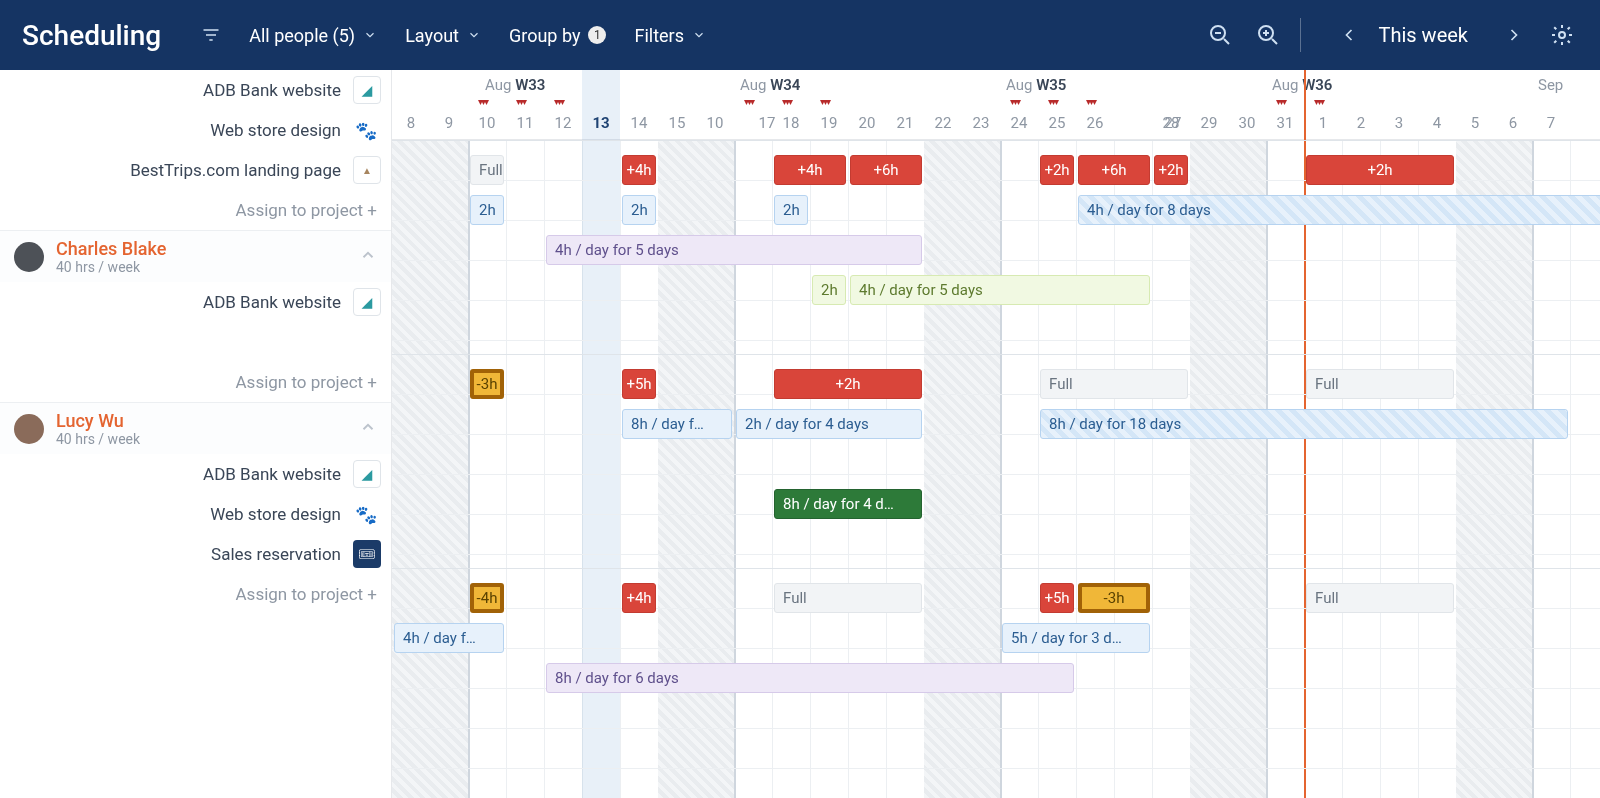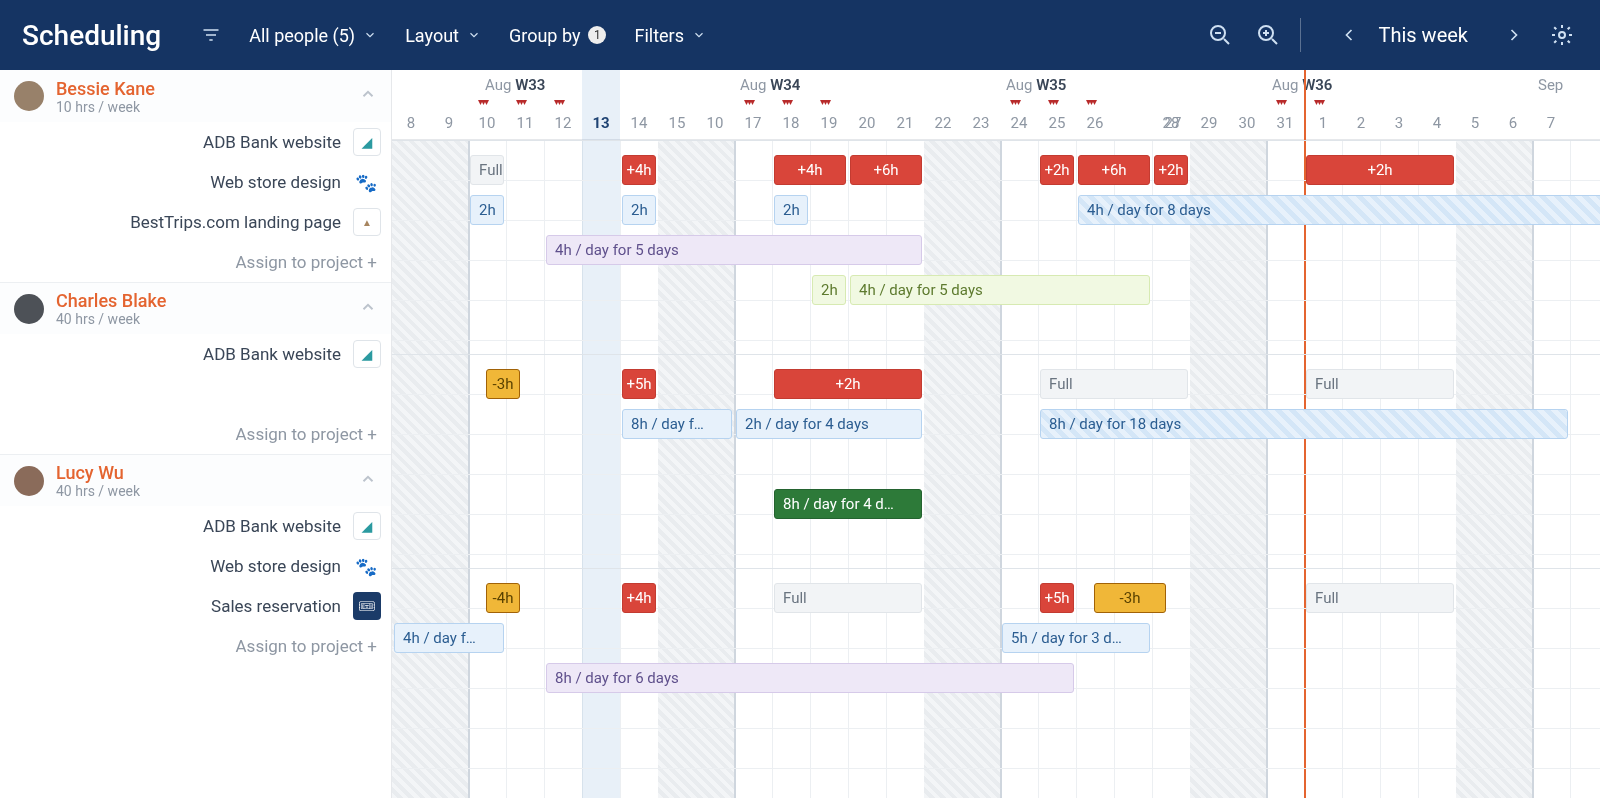--- a/index.html
+++ b/index.html
@@ -48,21 +48,21 @@
 
   .grid-area { position: relative; height: 658px; }
   .vline { position: absolute; top: 0; bottom: 0; width: 1px; background: #eceff2; }
   .vline.wk { background: #cfd6de; width: 2px; }
   .we { position: absolute; top: 0; bottom: 0; background: repeating-linear-gradient(45deg, #f3f5f7 0, #f3f5f7 4px, #e9ecef 4px, #e9ecef 8px); }
   .todaycol { position: absolute; top: -70px; bottom: 0; background: rgba(63,131,194,0.12); }
   .todayline { position: absolute; top: -70px; bottom: 0; width: 2px; background: #e46430; }
 
   .block { position: absolute; height: 30px; border-radius: 3px; display: flex; align-items: center; padding: 0 8px; font-size: 15px; overflow: hidden; white-space: nowrap; }
   .b-red    { background: #d9453a; color: #fff; border: 1px solid #c33b31; justify-content: center; }
-  .b-yellow { background: #f0b738; color: #5a4200; border: 1px solid #a16207; justify-content: center; margin-left: 16px; }
+  .b-yellow { background: #f0b738; color: #5a4200; border: 4px solid #a16207; justify-content: center; }
   .b-grey   { background: #f2f4f6; color: #6a7480; border: 1px solid #e1e5e9; }
   .b-blue   { background: #e7f1fb; color: #2b5d91; border: 1px solid #b6d3f0; }
   .b-purple { background: #eee8f7; color: #5f508c; border: 1px solid #d6cae9; }
   .b-lime   { background: #f1f9e2; color: #5d7a2e; border: 1px solid #d7eab2; }
   .b-green  { background: #2d7a39; color: #fff; border: 1px solid #246330; }
   .b-navy   { background: #1b3b68; color: #fff; border: 1px solid #15305a; }
   .b-blue-h { background: repeating-linear-gradient(45deg, #e7f1fb 0, #e7f1fb 5px, #d4e6f7 5px, #d4e6f7 10px); color:#2b5d91; border:1px solid #b6d3f0; }
 
   .hline { position: absolute; left: 0; right: 0; height: 1px; background: #eceff2; }
   .hline.strong { background: #dfe4e9; }
@@ -129,30 +129,20 @@
         <circle cx="12" cy="12" r="3"></circle>
         <path d="M12 2v3M12 19v3M4.2 4.2l2.1 2.1M17.7 17.7l2.1 2.1M2 12h3M19 12h3M4.2 19.8l2.1-2.1M17.7 6.3l2.1-2.1"></path>
       </svg>
   </div>
 </div>
 
 <div class="container">
 
   <div class="sidebar">
     <div id="side-rows">
-        <div class="person-head">
-          <div class="avatar a1"></div>
-          <div>
-            <div class="person-name">Bessie Kane</div>
-            <div class="person-sub">10 hrs / week</div>
-          </div>
-          <span class="chev"><svg width="18" height="18" viewBox="0 0 24 24" stroke="#bcc3cc" fill="none" stroke-width="2.5">
-              <path d="M6 15l6-6 6 6"></path>
-            </svg></span>
-        </div>
         <div class="proj-row">
           <span class="label">ADB Bank website</span>
           <span class="proj-ico ico-adb">◢</span>
         </div>
         <div class="proj-row">
           <span class="label">Web store design</span>
           <span class="proj-ico ico-paw">🐾</span>
         </div>
         <div class="proj-row">
           <span class="label">BestTrips.com landing page</span>
@@ -224,21 +214,21 @@
         <span class="flags" style="left: 922px;">▾▾▾</span>
         <span class="daynum" style="left: 0px;">8</span>
         <span class="daynum" style="left: 38px;">9</span>
         <span class="daynum" style="left: 76px;">10</span>
         <span class="daynum" style="left: 114px;">11</span>
         <span class="daynum" style="left: 152px;">12</span>
         <span class="daynum today" style="left: 190px;">13</span>
         <span class="daynum" style="left: 228px;">14</span>
         <span class="daynum" style="left: 266px;">15</span>
         <span class="daynum" style="left: 304px;">10</span>
-        <span class="daynum" style="left: 342px;">17</span>
+        <span class="daynum" style="left: 356px;">17</span>
         <span class="daynum" style="left: 380px;">18</span>
         <span class="daynum" style="left: 418px;">19</span>
         <span class="daynum" style="left: 456px;">20</span>
         <span class="daynum" style="left: 494px;">21</span>
         <span class="daynum" style="left: 532px;">22</span>
         <span class="daynum" style="left: 570px;">23</span>
         <span class="daynum" style="left: 608px;">24</span>
         <span class="daynum" style="left: 646px;">25</span>
         <span class="daynum" style="left: 684px;">26</span>
         <span class="daynum" style="left: 762px; text-align: center;">27</span>

